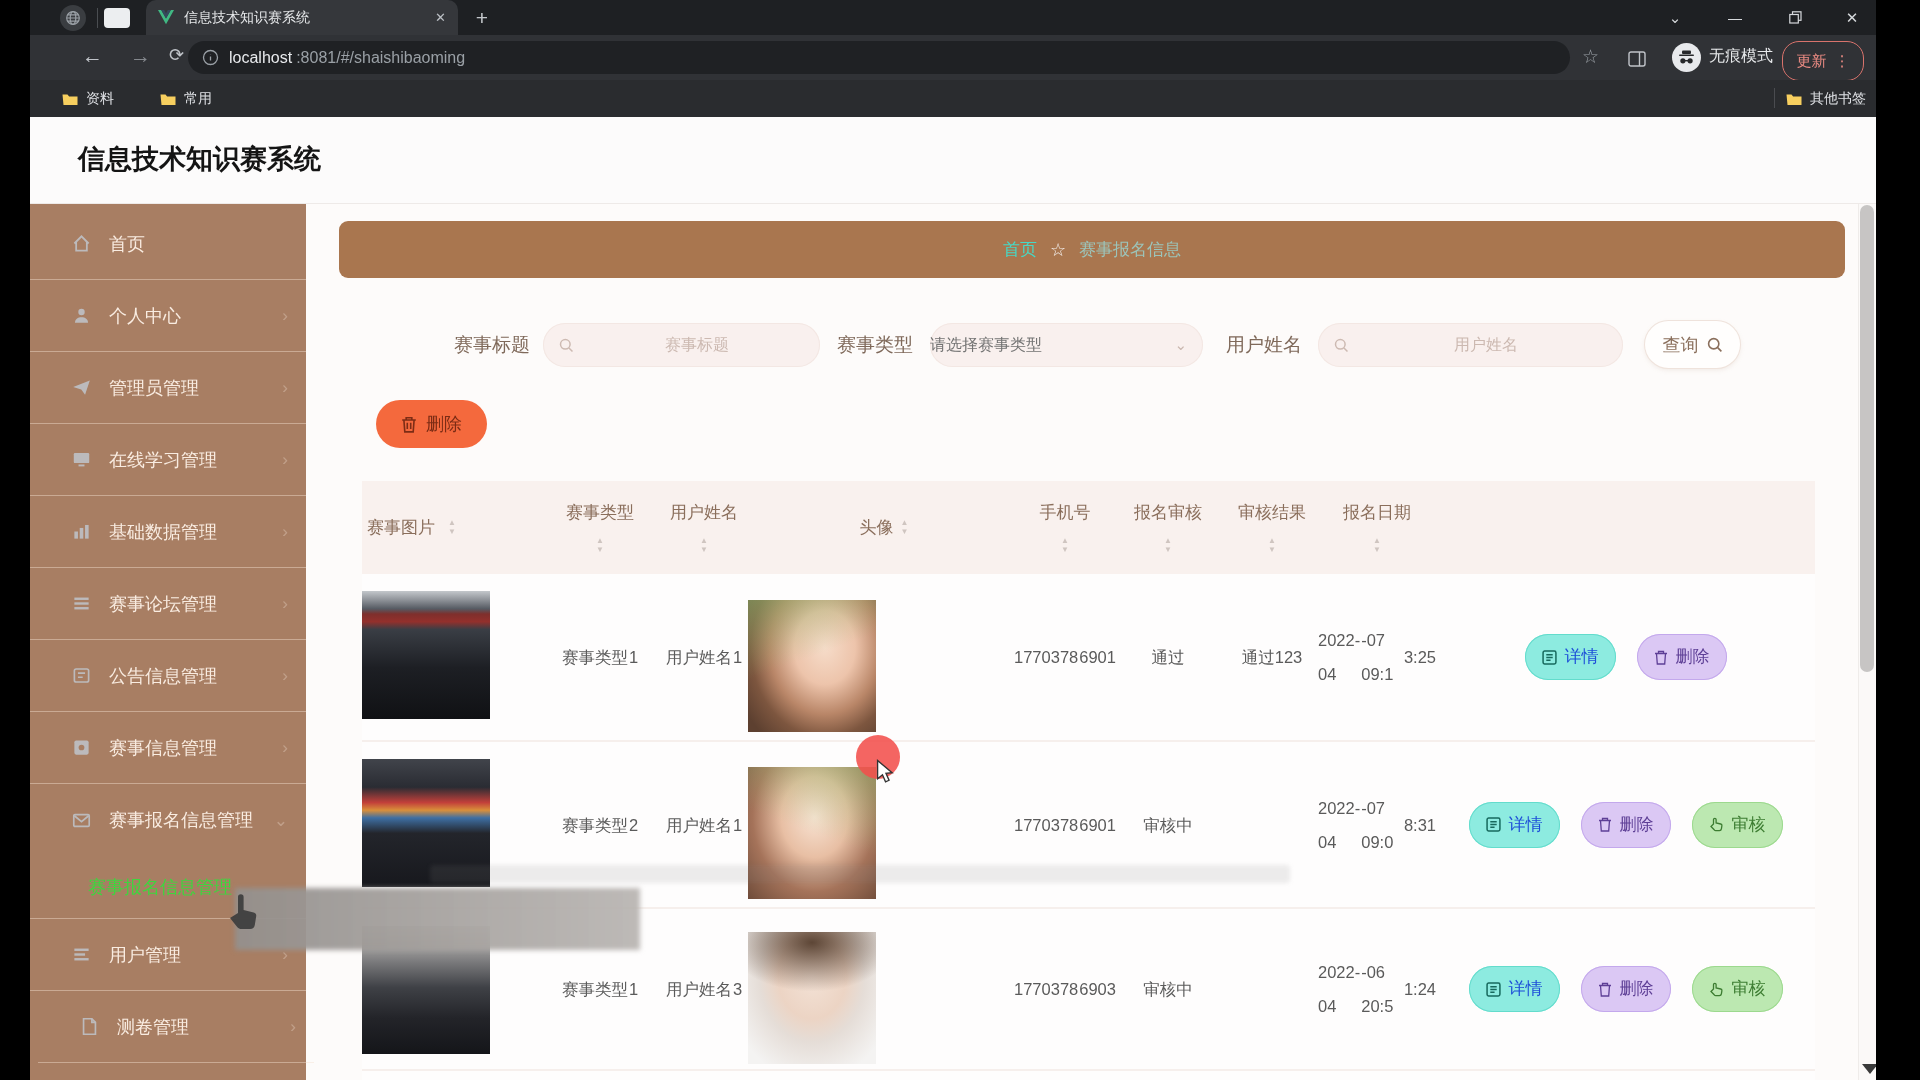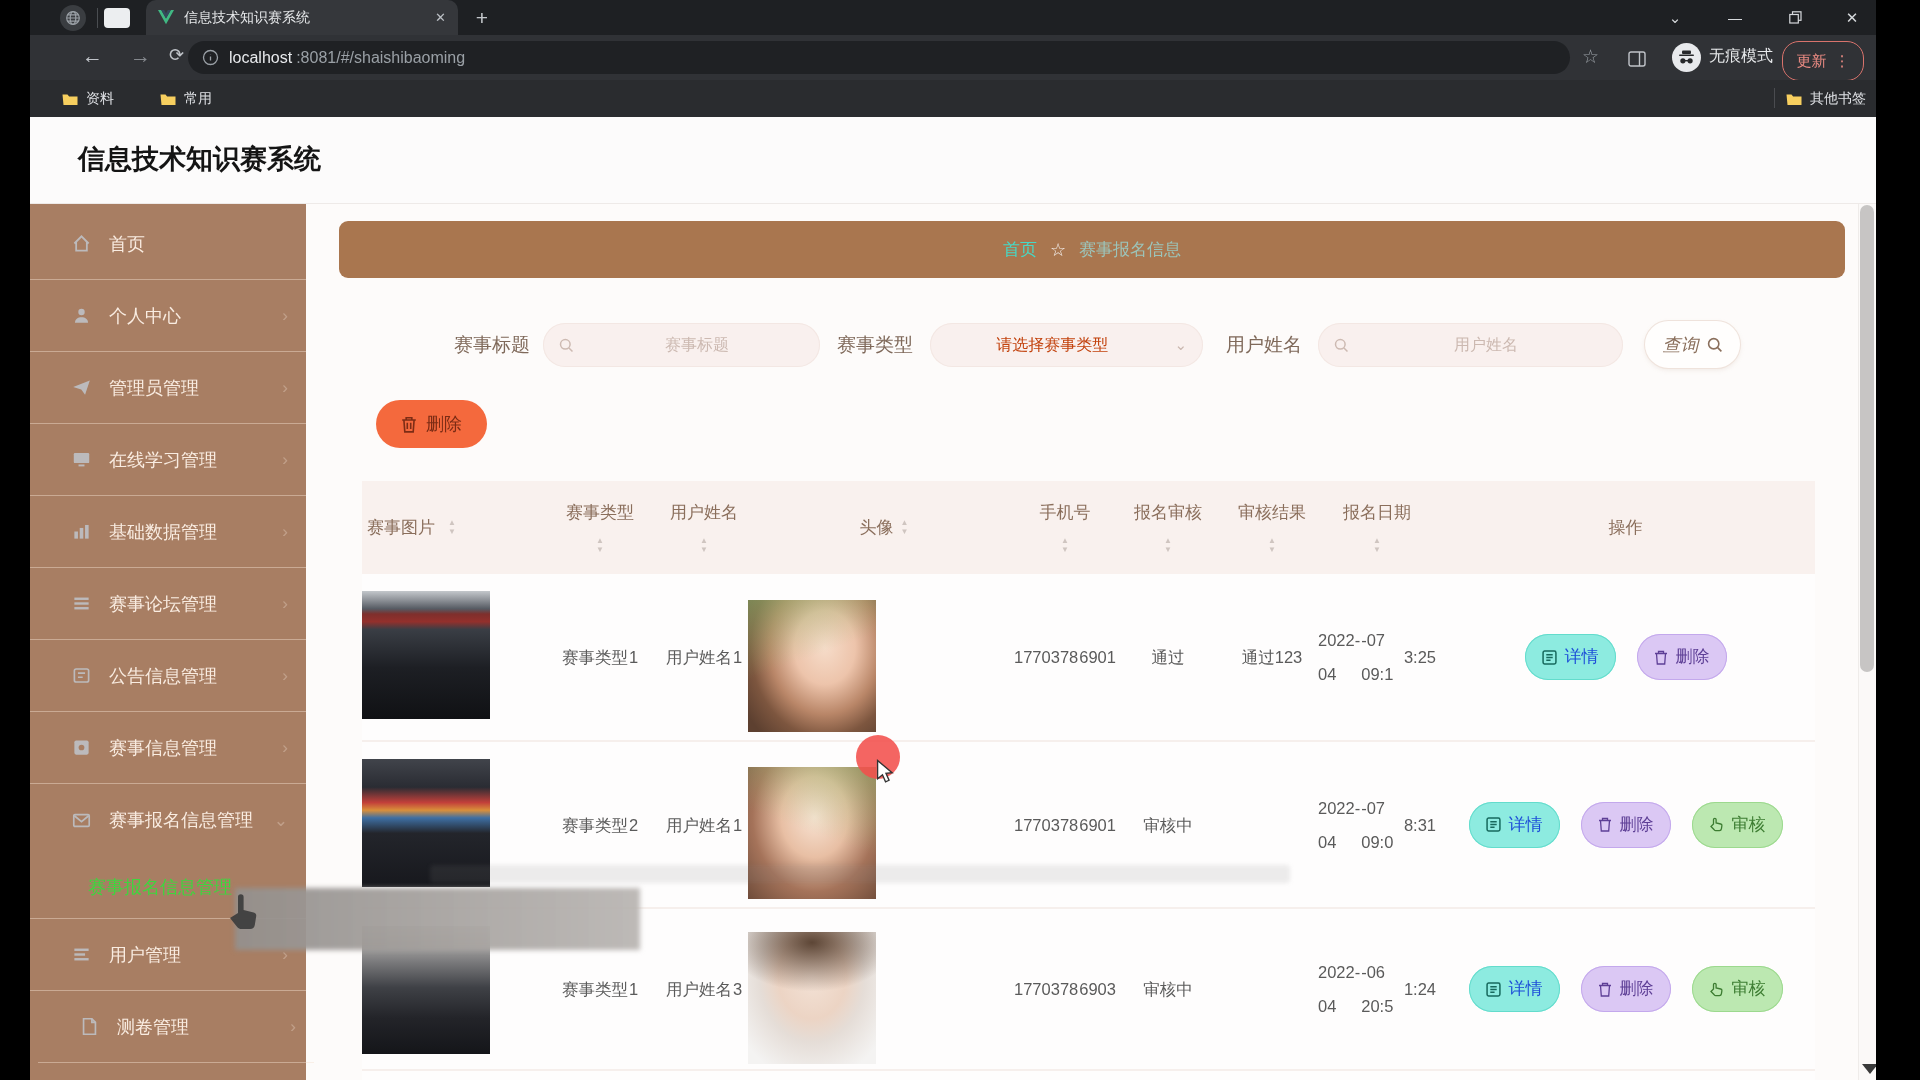--- a/index.html
+++ b/index.html
@@ -47,24 +47,24 @@
   .crumbbar{position:absolute;left:309px;top:104px;width:1506px;height:57px;background:#a9764f;border-radius:9px;display:flex;align-items:center;justify-content:center;gap:13px;font-size:17px;}
   .crumbhome{color:#46d9c7;}
   .crumbstar{color:#f4efec;font-size:18px;}
   .crumbcur{color:#9cc4ba;}
 
   
   .flabel{position:absolute;top:206px;height:44px;line-height:44px;font-size:19px;color:#7f695a;text-align:right;}
   .fpill{position:absolute;top:206px;height:44px;border-radius:22px;background:#f9f0ee;box-shadow:inset 0 0 0 1px #f3e7e3;display:flex;align-items:center;box-sizing:border-box;}
   .fpill input{border:none;outline:none;background:transparent;width:100%;text-align:center;font-size:16px;color:#8a7266;font-family:"Liberation Sans",sans-serif;}
   .fpill input::placeholder{color:#ccb9b1;opacity:1;}
-  .selph{flex:1;text-align:center;font-size:16px;color:#c2410c;}
+  .selph{flex:1;text-align:left;font-size:16px;color:#737373;}
   .fchev{color:#c9b6ae;font-size:15px;margin-right:16px;}
   .fsearchic{margin-left:16px;display:flex;}
-  .querybtn{position:absolute;left:1615px;top:204px;width:95px;height:47px;border-radius:24px;background:#fffefd;box-shadow:0 0 0 1px #efe3dc,0 2px 5px rgba(180,150,130,.18);display:flex;align-items:center;justify-content:center;gap:8px;font-size:18px;color:#8a6f5c;font-style:italic;}
+  .querybtn{position:absolute;left:1615px;top:204px;width:95px;height:47px;border-radius:24px;background:#fffefd;box-shadow:0 0 0 1px #efe3dc,0 2px 5px rgba(180,150,130,.18);display:flex;align-items:center;justify-content:center;gap:8px;font-size:18px;color:#8a6f5c;}
   .delmain{position:absolute;left:346px;top:283px;width:111px;height:48px;border-radius:24px;background:#f4693d;display:flex;align-items:center;justify-content:center;gap:9px;font-size:18px;color:#7c2c15;}
 
   
   .tbl{position:absolute;left:332px;top:364px;width:1453px;}
   .trow{display:grid;grid-template-columns:178px 120px 88px 272px 90px 116px 92px 118px 379px;}
   .thead{height:93px;background:#f9f1ee;}
   .th{display:flex;flex-direction:column;align-items:center;justify-content:center;gap:13px;font-size:17px;color:#8a6e5b;}
   .th.inline{flex-direction:row;gap:7px;}
   .th.first{align-items:center;justify-content:flex-start;flex-direction:row;padding-left:5px;}
   .carets{display:flex;flex-direction:column;gap:1px;font-size:8px;color:#cfc5c0;line-height:8px;}
@@ -410,23 +410,20 @@
                 <span>▼</span>
               </span>
             </div>
           <div class="th">
               <span>报名日期</span>
               <span class="carets">
                 <span>▲</span>
                 <span>▼</span>
               </span>
             </div>
-          <div class="th">
-              <span>操作</span>
-            </div>
         </div>
 
         <div class="tbody">
 
           <div class="trow tr1">
             <div class="td top left">
                 <div class="eimg ev1"></div>
               </div>
             <div class="td">
                 <span>赛事类型</span>

